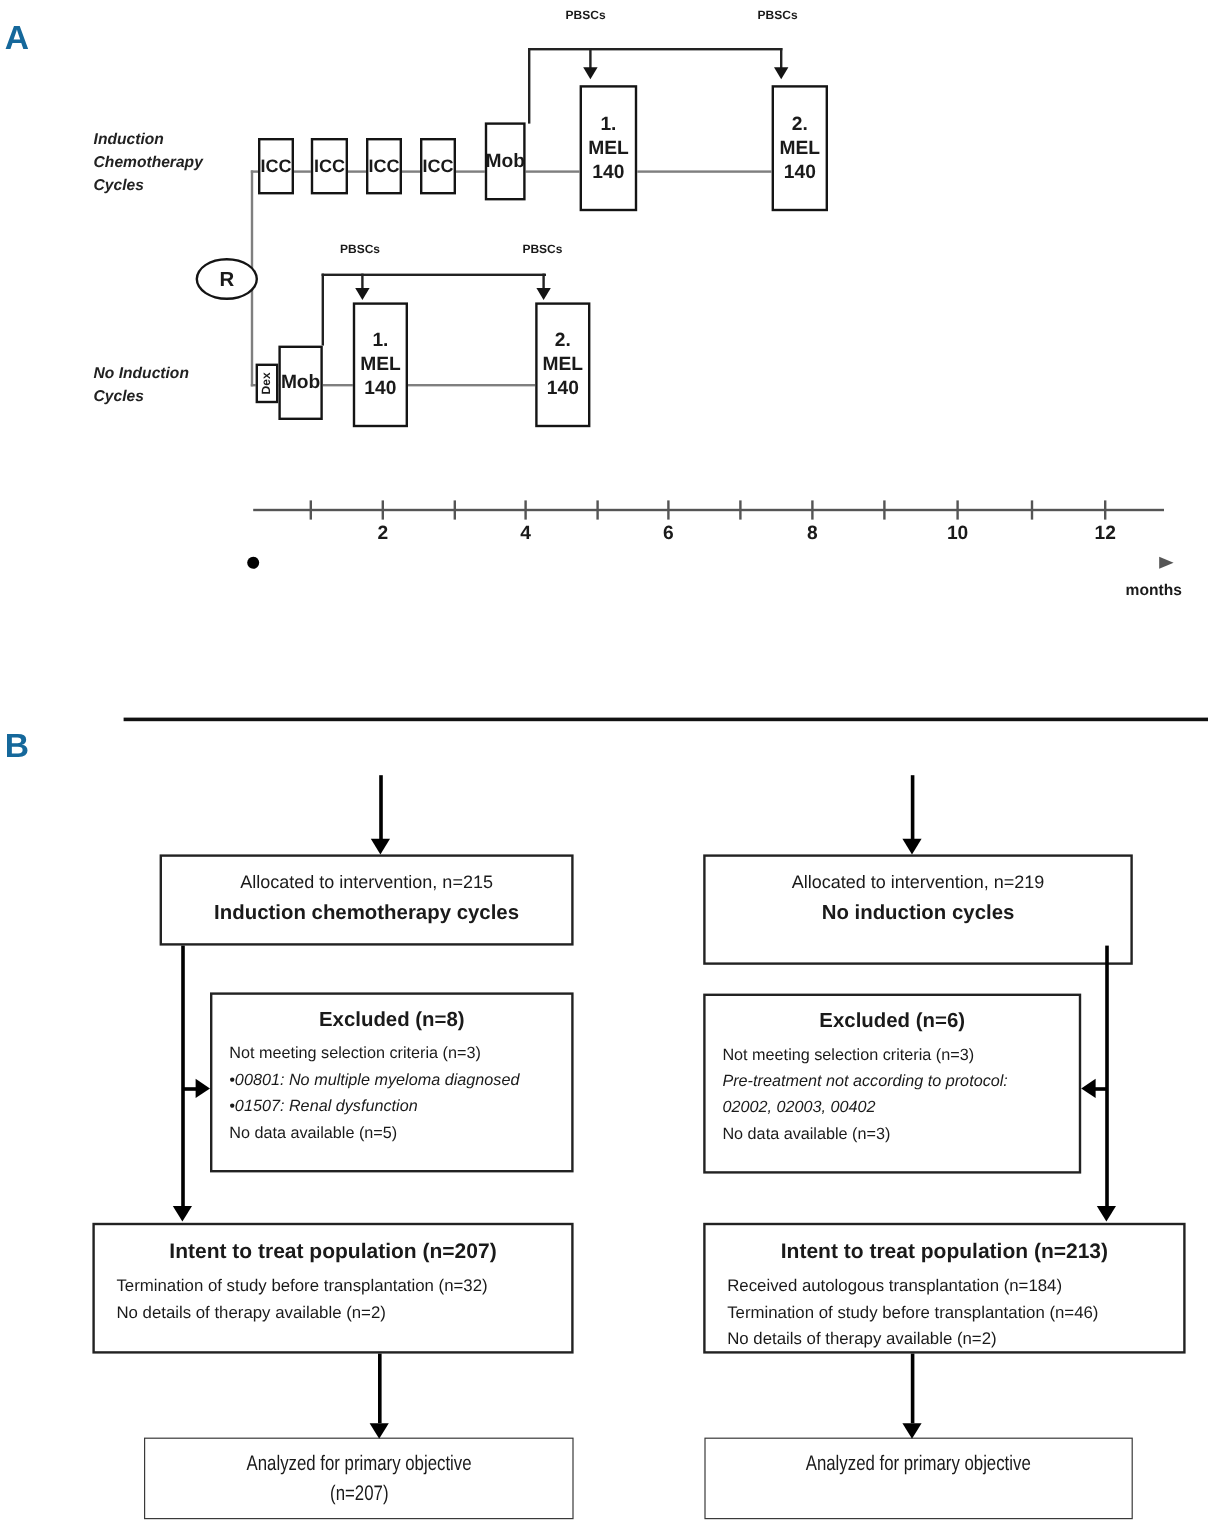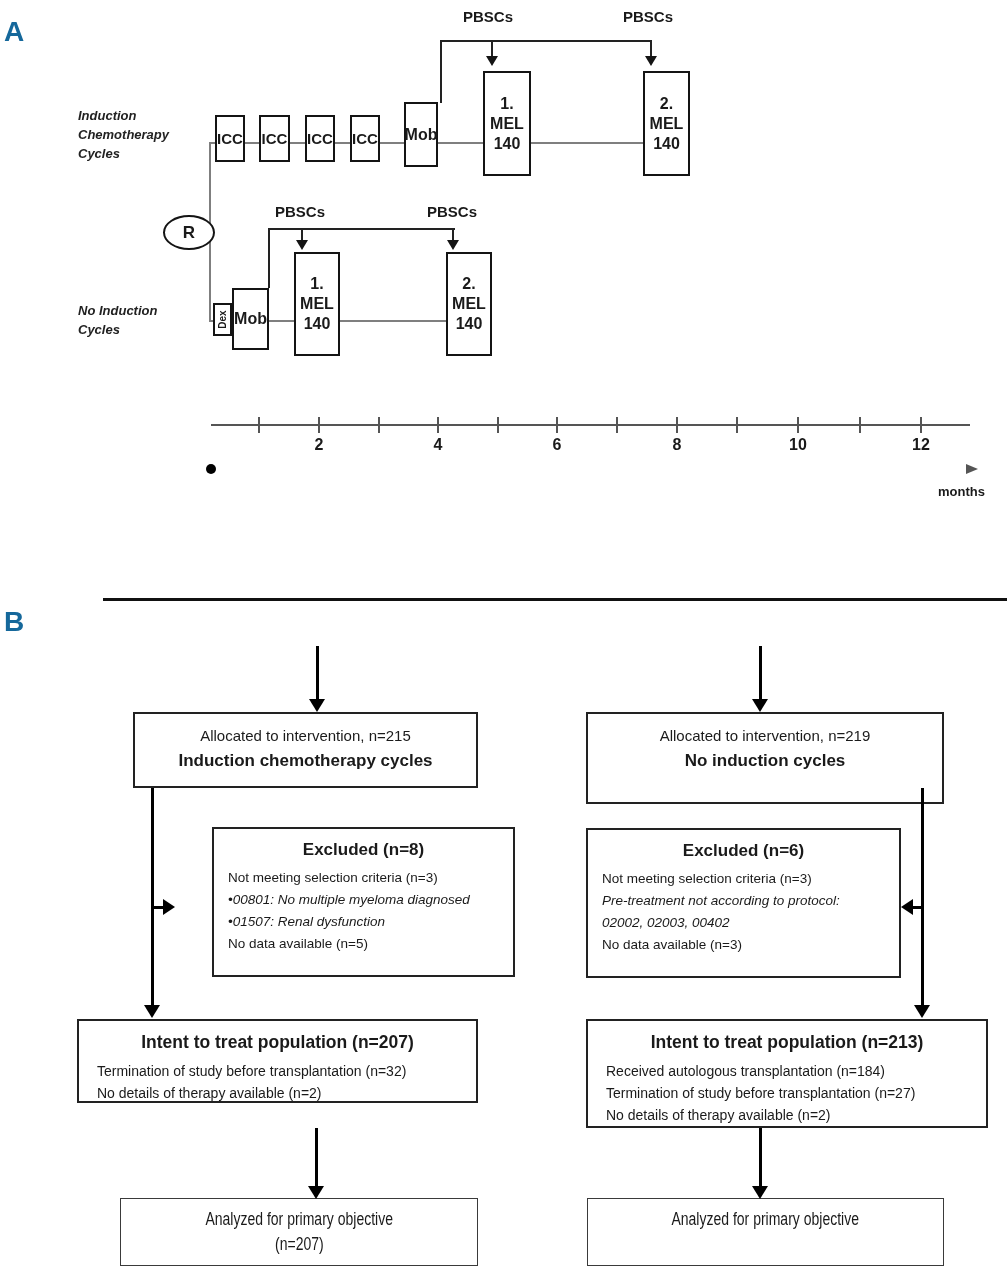--- a/index.html
+++ b/index.html
@@ -15,21 +15,21 @@
   .pre { white-space:pre-line; }
   .cond { display:inline-block; transform:scaleX(0.8); transform-origin:50% 50%; }
   
   .panel-label { position:absolute; font-size:28px; font-weight:bold; z-index:5; }
   .rowlabel { position:absolute; font-weight:bold; font-style:italic; font-size:13px;
               line-height:19px; color:#222; z-index:2; }
   .abox { position:absolute; background:#fff; border:2px solid #141414; z-index:2;
           display:flex; align-items:center; justify-content:center;
           font-weight:bold; font-size:15px; text-align:center; }
   .mel { font-size:16px; line-height:20px; }
-  .pbscs { position:absolute; font-weight:bold; font-size:15px; z-index:2; width:60px; text-align:center; }
+  .pbscs { position:absolute; font-weight:bold; font-size:10px; z-index:2; width:60px; text-align:center; }
   .ellipse { position:absolute; background:#fff; border:2px solid #141414; border-radius:50%;
              display:flex; align-items:center; justify-content:center;
              font-weight:bold; font-size:17px; z-index:2; }
   .arrow-down-sm { position:absolute; width:0; height:0; z-index:2;
       border-left:6px solid transparent; border-right:6px solid transparent; border-top:10px solid #141414; }
   
   .tick { position:absolute; width:2px; height:16px; background:#555; top:417px; z-index:1; }
   .ticklabel { position:absolute; top:436px; width:30px; text-align:center;
                font-weight:bold; font-size:16px; z-index:2; }
   
@@ -158,51 +158,51 @@
   <div class="bstem" style="left:151px; top:788px; width:3px; height:217px;"></div>
   <div class="arrow-down" style="left:144px; top:1005px;"></div>
   <div class="bstem" style="left:152px; top:906px; width:15px; height:3px;"></div>
   <div class="arrow-right" style="left:163px; top:899px;"></div>
 
   <div class="bstem" style="left:921px; top:788px; width:3px; height:217px;"></div>
   <div class="arrow-down" style="left:914px; top:1005px;"></div>
   <div class="bstem" style="left:910px; top:906px; width:13px; height:3px;"></div>
   <div class="arrow-left" style="left:901px; top:899px;"></div>
 
-  <div class="bbox" style="left:175px; top:827px; width:303px; height:150px;margin-left:37px;">
+  <div class="bbox" style="left:175px; top:827px; width:303px; height:150px;">
     <div class="exc-title">Excluded  (n=8)</div>
     <div class="exc-body">
       <div>Not meeting selection criteria (n=3)</div>
       <div class="ital">•00801: No multiple myeloma diagnosed</div>
       <div class="ital">•01507: Renal dysfunction</div>
       <div>No data available (n=5)</div>
     </div>
   </div>
   <div class="bbox" style="left:586px; top:828px; width:315px; height:150px;">
     <div class="exc-title">Excluded  (n=6)</div>
     <div class="exc-body">
       <div>Not meeting selection criteria (n=3)</div>
       <div class="ital">Pre-treatment not according to protocol:</div>
       <div class="ital">02002, 02003, 00402</div>
       <div>No data available (n=3)</div>
     </div>
   </div>
 
-  <div class="bbox" style="left:77px; top:1019px; width:401px; height:84px;">
+  <div class="bbox" style="left:77px; top:1019px; width:401px; height:109px;">
     <div class="itt-title">Intent to treat population (n=207)</div>
     <div class="itt-body">
       <div>Termination of study  before transplantation (n=32)</div>
       <div>No details of therapy available (n=2)</div>
     </div>
   </div>
   <div class="bbox" style="left:586px; top:1019px; width:402px; height:109px;">
     <div class="itt-title">Intent to treat population (n=213)</div>
     <div class="itt-body">
       <div>Received autologous transplantation (n=184)</div>
-      <div>Termination of study  before transplantation (n=27)</div>
+      <div>Termination of study  before transplantation (n=46)</div>
       <div>No details of therapy available (n=2)</div>
     </div>
   </div>
 
   <div class="bstem" style="left:315px; top:1128px; width:3px; height:58px;"></div>
   <div class="arrow-down" style="left:308px; top:1186px;"></div>
   <div class="bstem" style="left:759px; top:1128px; width:3px; height:58px;"></div>
   <div class="arrow-down" style="left:752px; top:1186px;"></div>
 
   <div class="bbox" style="left:120px; top:1198px; width:358px; height:68px; border-width:1.5px; border-color:#3a3a3a;">

